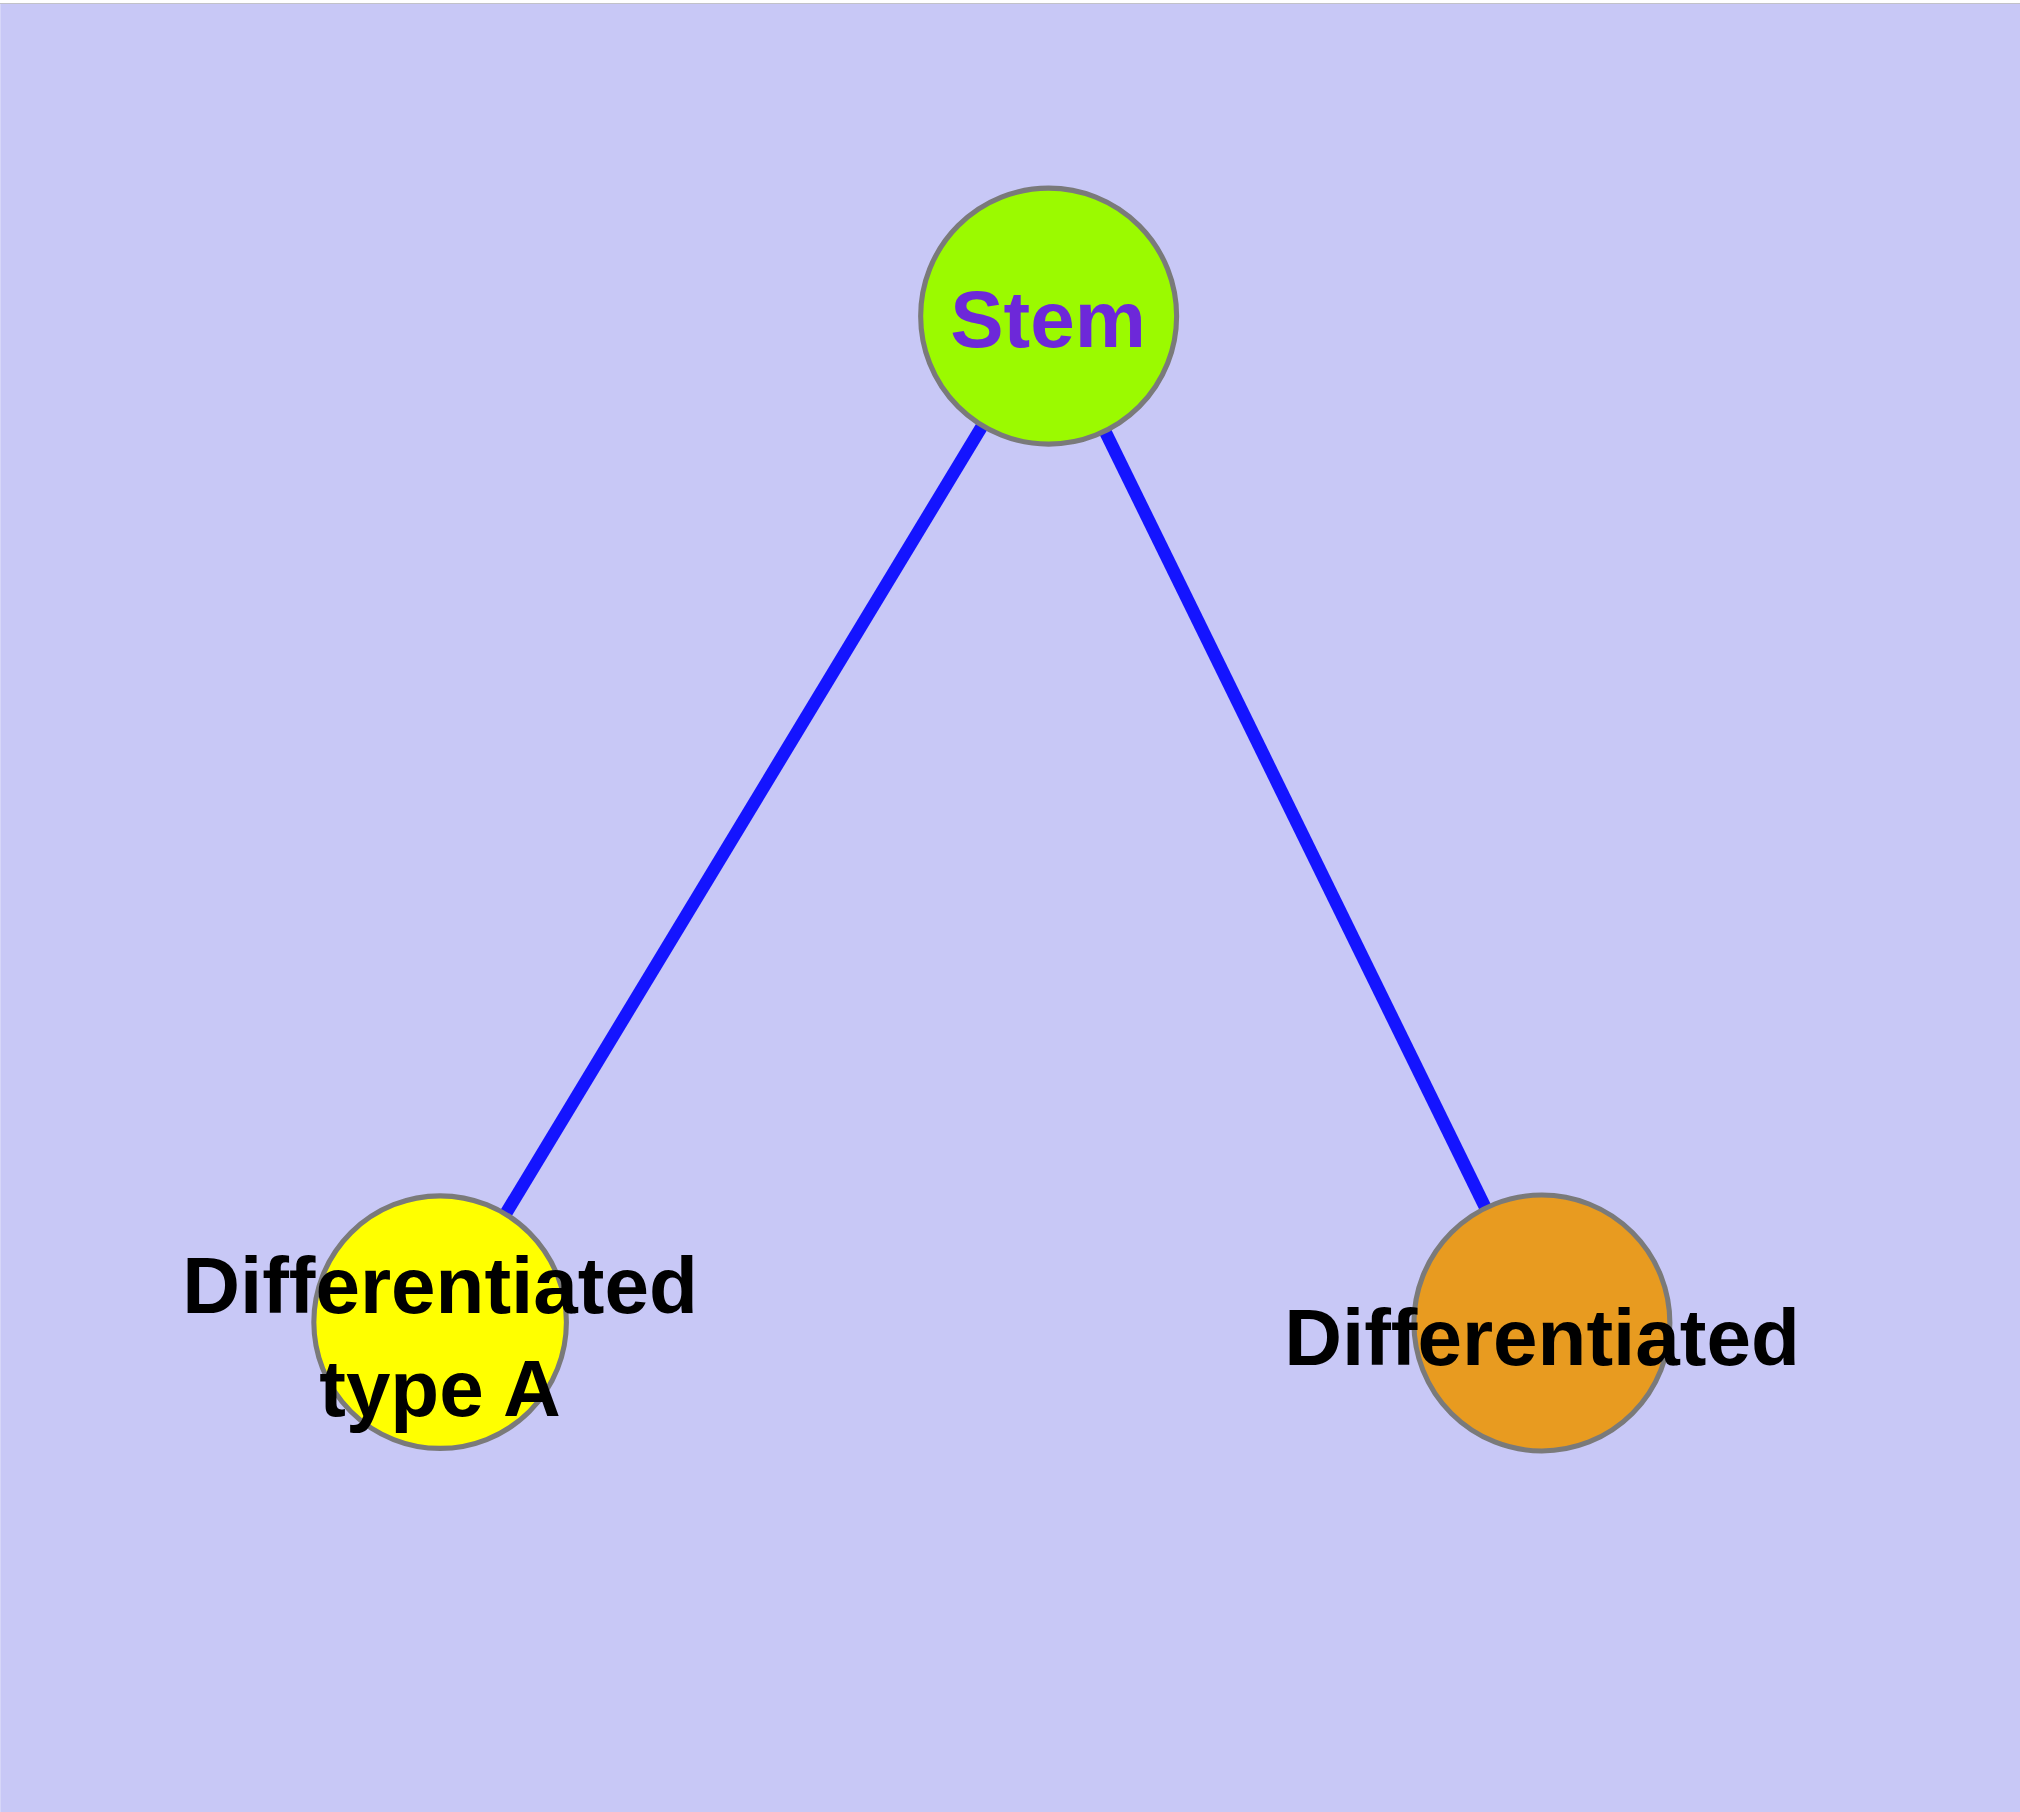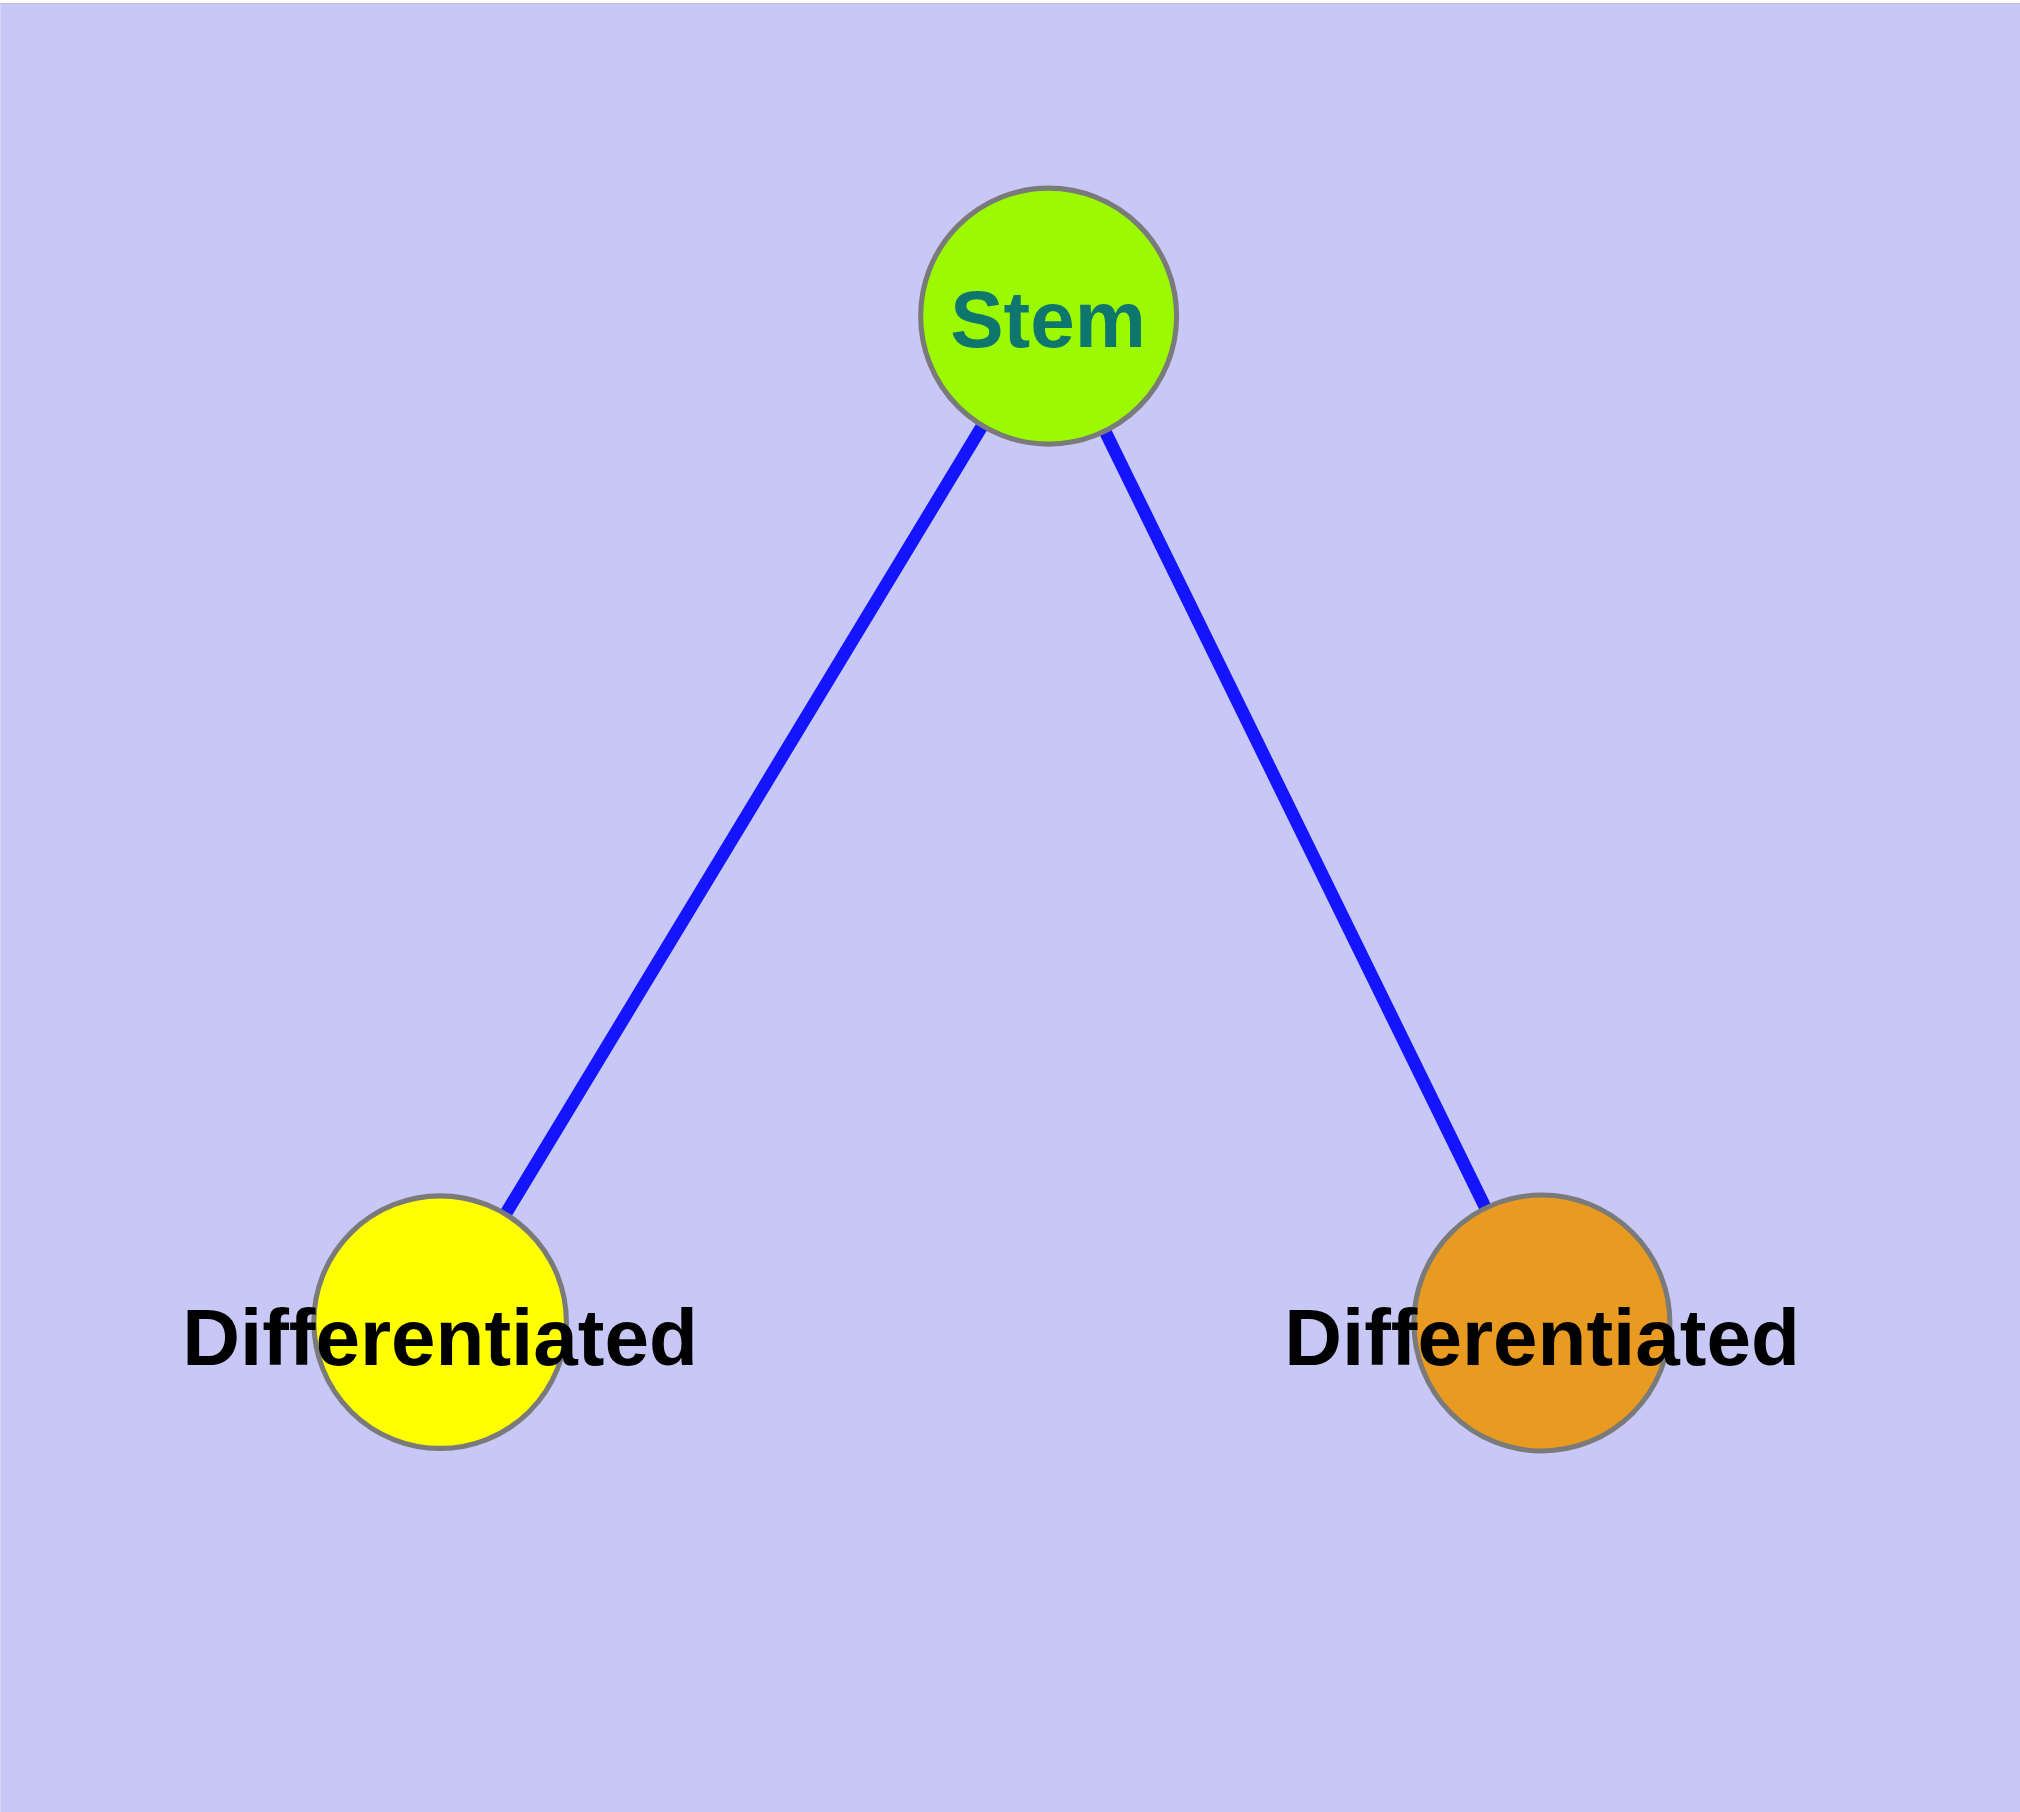--- a/index.html
+++ b/index.html
@@ -65,25 +65,26 @@
         <line x1="1237" y1="373" x2="519" y2="1560" stroke="#1414ff" stroke-width="15"></line>
         <line x1="1237" y1="373" x2="1819" y2="1561" stroke="#1414ff" stroke-width="15"></line>
       </g>
     <g id="nodes-layer">
         <circle cx="1237" cy="373" r="151" fill="#9bfa00" stroke="#7a7a7a" stroke-width="6"></circle>
         <circle cx="519" cy="1560" r="149" fill="#ffff00" stroke="#7a7a7a" stroke-width="6"></circle>
         <circle cx="1819" cy="1561" r="151" fill="#e89b20" stroke="#7a7a7a" stroke-width="6"></circle>
       </g>
   </svg>
   <div class="labels-layer" id="labels-layer">
-      <div class="node-label" style="left: 1048px; top: 319px; color: #0f766e;">
+      <div class="node-label" style="left: 1048px; top: 319px; color: #6d28d9;">
         <span class="label-line">Stem</span>
       </div>
       <div class="node-label" style="left: 440px; top: 1337px; color: rgb(0, 0, 0);">
         <span class="label-line">Differentiated</span>
+        <span class="label-line">type A</span>
       </div>
       <div class="node-label" style="left: 1542px; top: 1337px; color: rgb(0, 0, 0);">
         <span class="label-line">Differentiated</span>
       </div>
     </div>
   <div class="top-margin" style="background: rgb(255, 255, 255);"></div>
 </div>
 
 
 </body></html>

